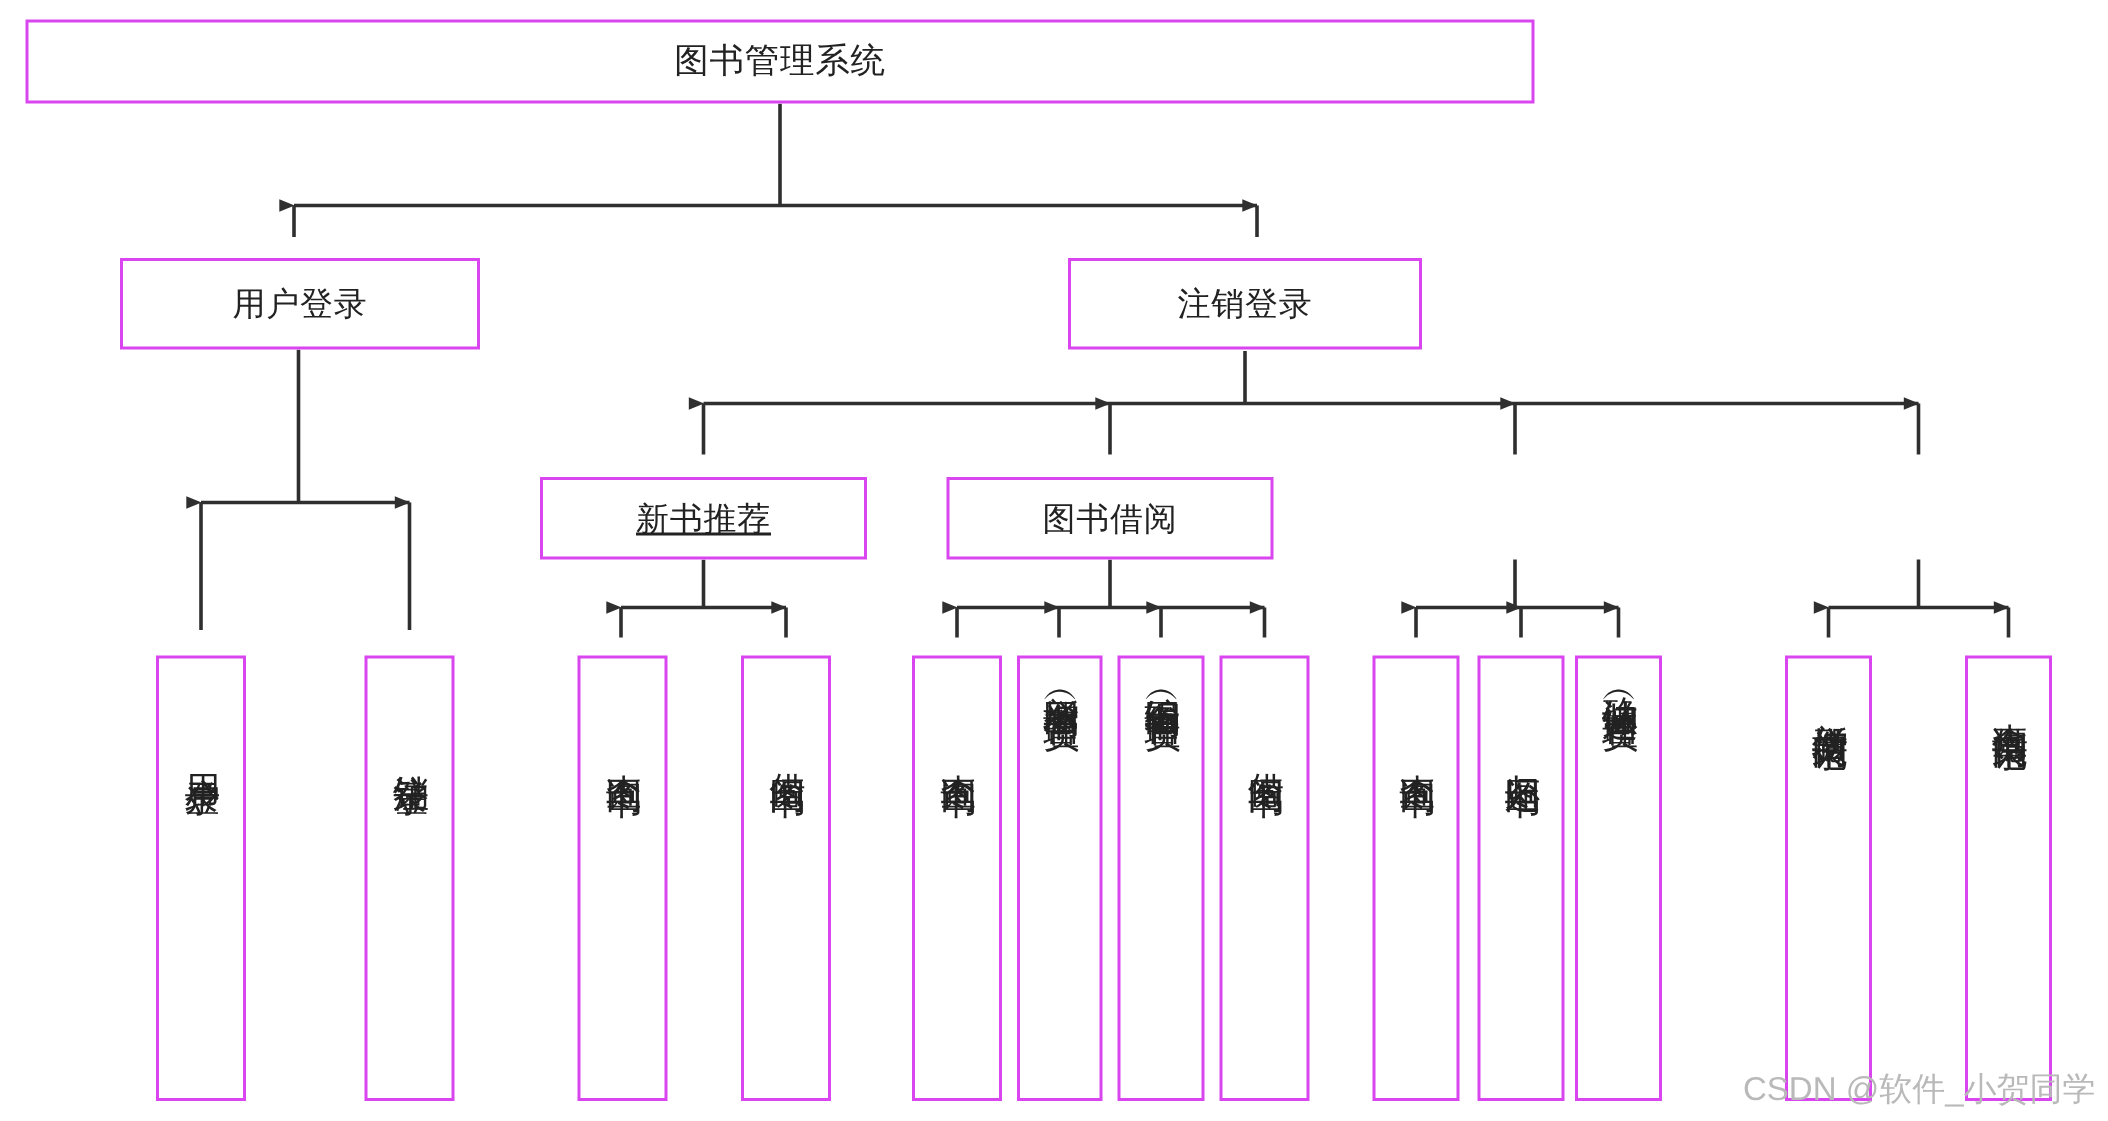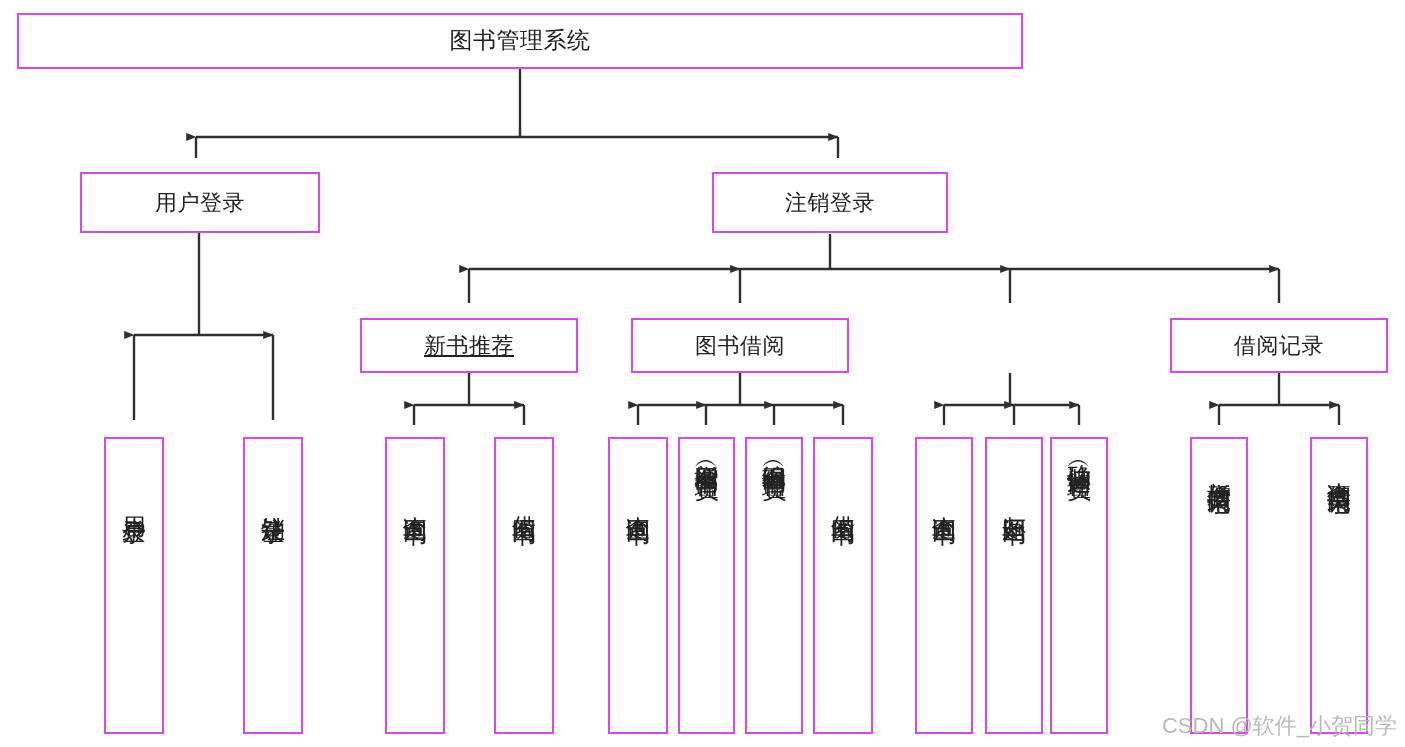--- a/index.html
+++ b/index.html
@@ -145,23 +145,20 @@
 
   <div class="node horiz" style="left:360px; top:318px; width:218px; height:55px;text-decoration:underline;">
     <span class="label">新书推荐</span>
   </div>
 
   <div class="node horiz" style="left:631px; top:318px; width:218px; height:55px;">
     <span class="label">图书借阅</span>
   </div>
 
 
-  <div class="node horiz" style="left:1170px; top:318px; width:218px; height:55px;">
-    <span class="label">借阅记录</span>
-  </div>
 
   <div class="node vert" style="left:104px; top:437px; width:60px; height:297px; padding-top:58px;">
     <span class="label">用户登录</span>
   </div>
 
   <div class="node vert" style="left:243px; top:437px; width:60px; height:297px; padding-top:58px;">
     <span class="label">注销登录</span>
   </div>
 
   <div class="node vert" style="left:385px; top:437px; width:60px; height:297px; padding-top:58px;">

